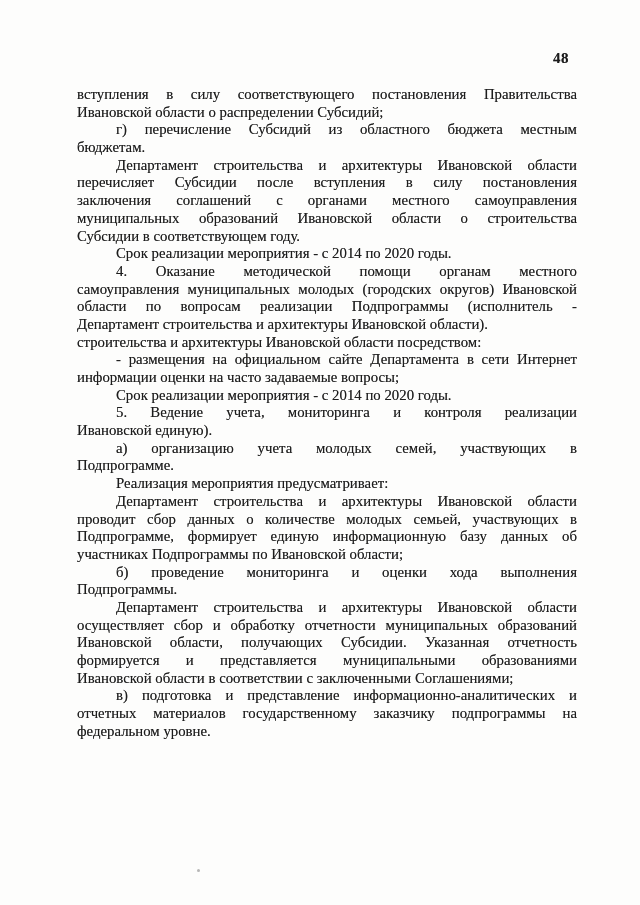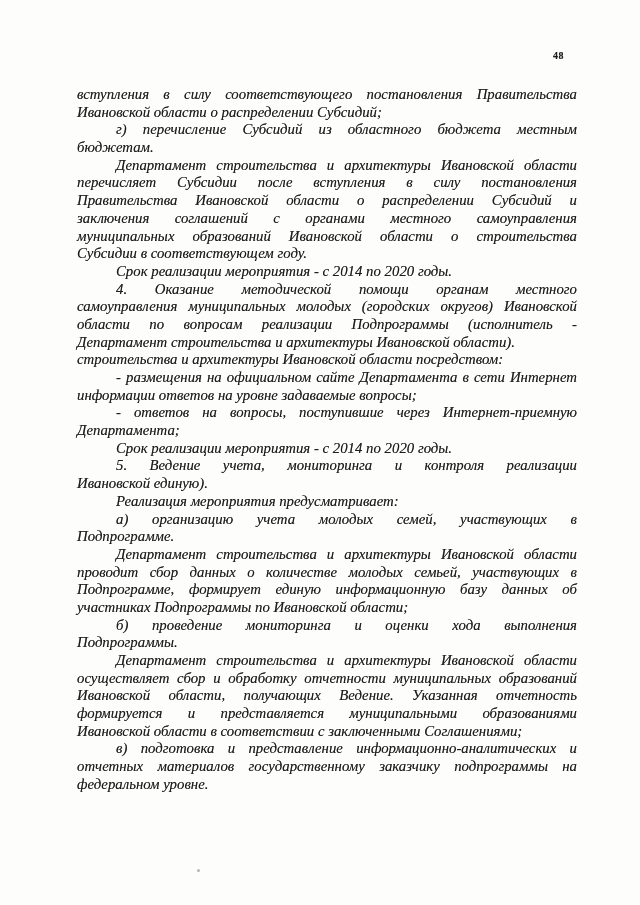--- a/index.html
+++ b/index.html
@@ -16,39 +16,38 @@
   }
   .page {
     position: absolute;
     inset: 0;
     background: #fdfdfc;
   }
   .page-number {
     position: absolute;
     top: 50px;
     left: 553px;
-    font-size: 10px;
+    font-size: 15px;
     font-weight: 700;
     color: #1c1c1c;
     letter-spacing: 0.5px;
     text-shadow: 0 0 0.4px rgba(0,0,0,0.5);
   }
   .content {
     position: absolute;
     left: 77px;
     top: 86px;
     width: 500px;
     color: #1d1d1d;
     font-size: 14.8px;
     text-shadow: 0 0 0.5px rgba(20,20,20,0.55);
   }
   .para {
     margin: 0;
     padding: 0;
-    font-style: italic;
   }
   .line {
     height: 17.7px;
     line-height: 17.7px;
     text-align: justify;
     text-align-last: justify;
     overflow: visible;
     white-space: normal;
   }
   .line.last {
@@ -79,75 +78,70 @@
         <div class="line">вступления в силу соответствующего постановления Правительства</div>
         <div class="line last">Ивановской области о распределении Субсидий;</div>
       </div>
       <div class="para">
         <div class="line first">г) перечисление Субсидий из областного бюджета местным</div>
         <div class="line last">бюджетам.</div>
       </div>
       <div class="para">
         <div class="line first">Департамент строительства и архитектуры Ивановской области</div>
         <div class="line">перечисляет Субсидии после вступления в силу постановления</div>
-        <div class="line">Правительства Ивановской области о распределении Субсидий и</div>
         <div class="line">заключения соглашений с органами местного самоуправления</div>
         <div class="line">муниципальных образований Ивановской области о строительства</div>
         <div class="line last">Субсидии в соответствующем году.</div>
       </div>
       <div class="para">
         <div class="line first last">Срок реализации мероприятия - с 2014 по 2020 годы.</div>
       </div>
       <div class="para">
         <div class="line first">4. Оказание методической помощи органам местного</div>
         <div class="line">самоуправления муниципальных молодых (городских округов) Ивановской</div>
         <div class="line">области по вопросам реализации Подпрограммы (исполнитель -</div>
         <div class="line last">Департамент строительства и архитектуры Ивановской области).</div>
       </div>
       <div class="para">
         <div class="line last">строительства и архитектуры Ивановской области посредством:</div>
       </div>
       <div class="para">
         <div class="line first">- размещения на официальном сайте Департамента в сети Интернет</div>
-        <div class="line last">информации ответов на уровне задаваемые вопросы;</div>
-      </div>
-      <div class="para">
-        <div class="line first">- ответов на вопросы, поступившие через Интернет-приемную</div>
-        <div class="line last">Департамента;</div>
+        <div class="line last">информации оценки на часто задаваемые вопросы;</div>
       </div>
       <div class="para">
       </div>
       <div class="para">
         <div class="line first last">Срок реализации мероприятия - с 2014 по 2020 годы.</div>
       </div>
       <div class="para">
         <div class="line first">5. Ведение учета, мониторинга и контроля реализации</div>
         <div class="line last">Ивановской единую).</div>
       </div>
       <div class="para">
-        <div class="line first last">Реализация мероприятия предусматривает:</div>
+        <div class="line first">а) организацию учета молодых семей, участвующих в</div>
+        <div class="line last">Подпрограмме.</div>
       </div>
       <div class="para">
-        <div class="line first">а) организацию учета молодых семей, участвующих в</div>
-        <div class="line last">Подпрограмме.</div>
+        <div class="line first last">Реализация мероприятия предусматривает:</div>
       </div>
       <div class="para">
         <div class="line first">Департамент строительства и архитектуры Ивановской области</div>
         <div class="line">проводит сбор данных о количестве молодых семьей, участвующих в</div>
         <div class="line">Подпрограмме, формирует единую информационную базу данных об</div>
         <div class="line last">участниках Подпрограммы по Ивановской области;</div>
       </div>
       <div class="para">
         <div class="line first">б) проведение мониторинга и оценки хода выполнения</div>
         <div class="line last">Подпрограммы.</div>
       </div>
       <div class="para">
         <div class="line first">Департамент строительства и архитектуры Ивановской области</div>
         <div class="line">осуществляет сбор и обработку отчетности муниципальных образований</div>
-        <div class="line">Ивановской области, получающих Ведение. Указанная отчетность</div>
+        <div class="line">Ивановской области, получающих Субсидии. Указанная отчетность</div>
         <div class="line">формируется и представляется муниципальными образованиями</div>
         <div class="line last">Ивановской области в соответствии с заключенными Соглашениями;</div>
       </div>
       <div class="para">
         <div class="line first">в) подготовка и представление информационно-аналитических и</div>
         <div class="line">отчетных материалов государственному заказчику подпрограммы на</div>
         <div class="line last">федеральном уровне.</div>
       </div>
     </div>
 

